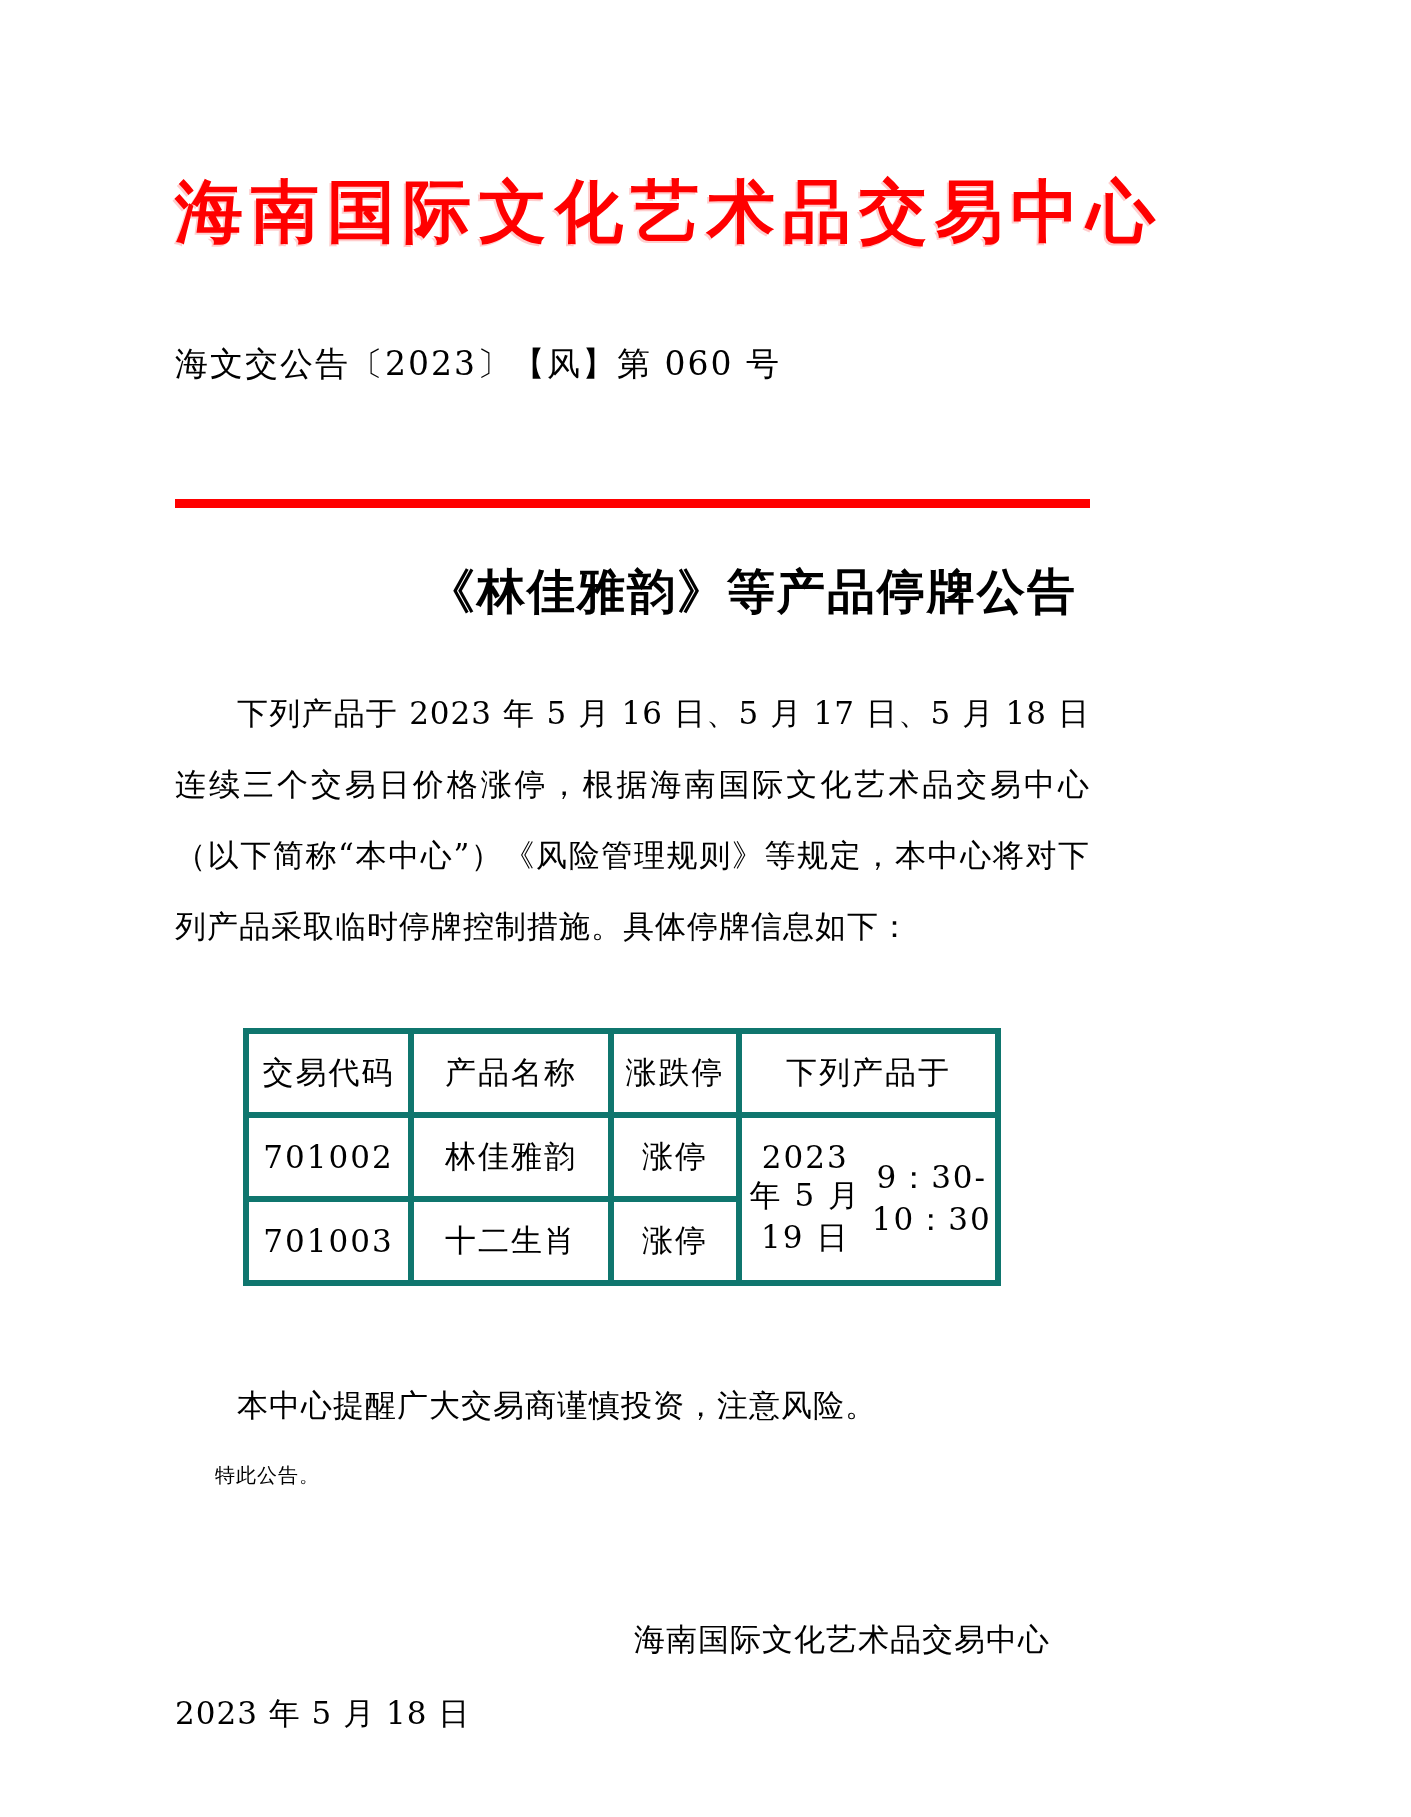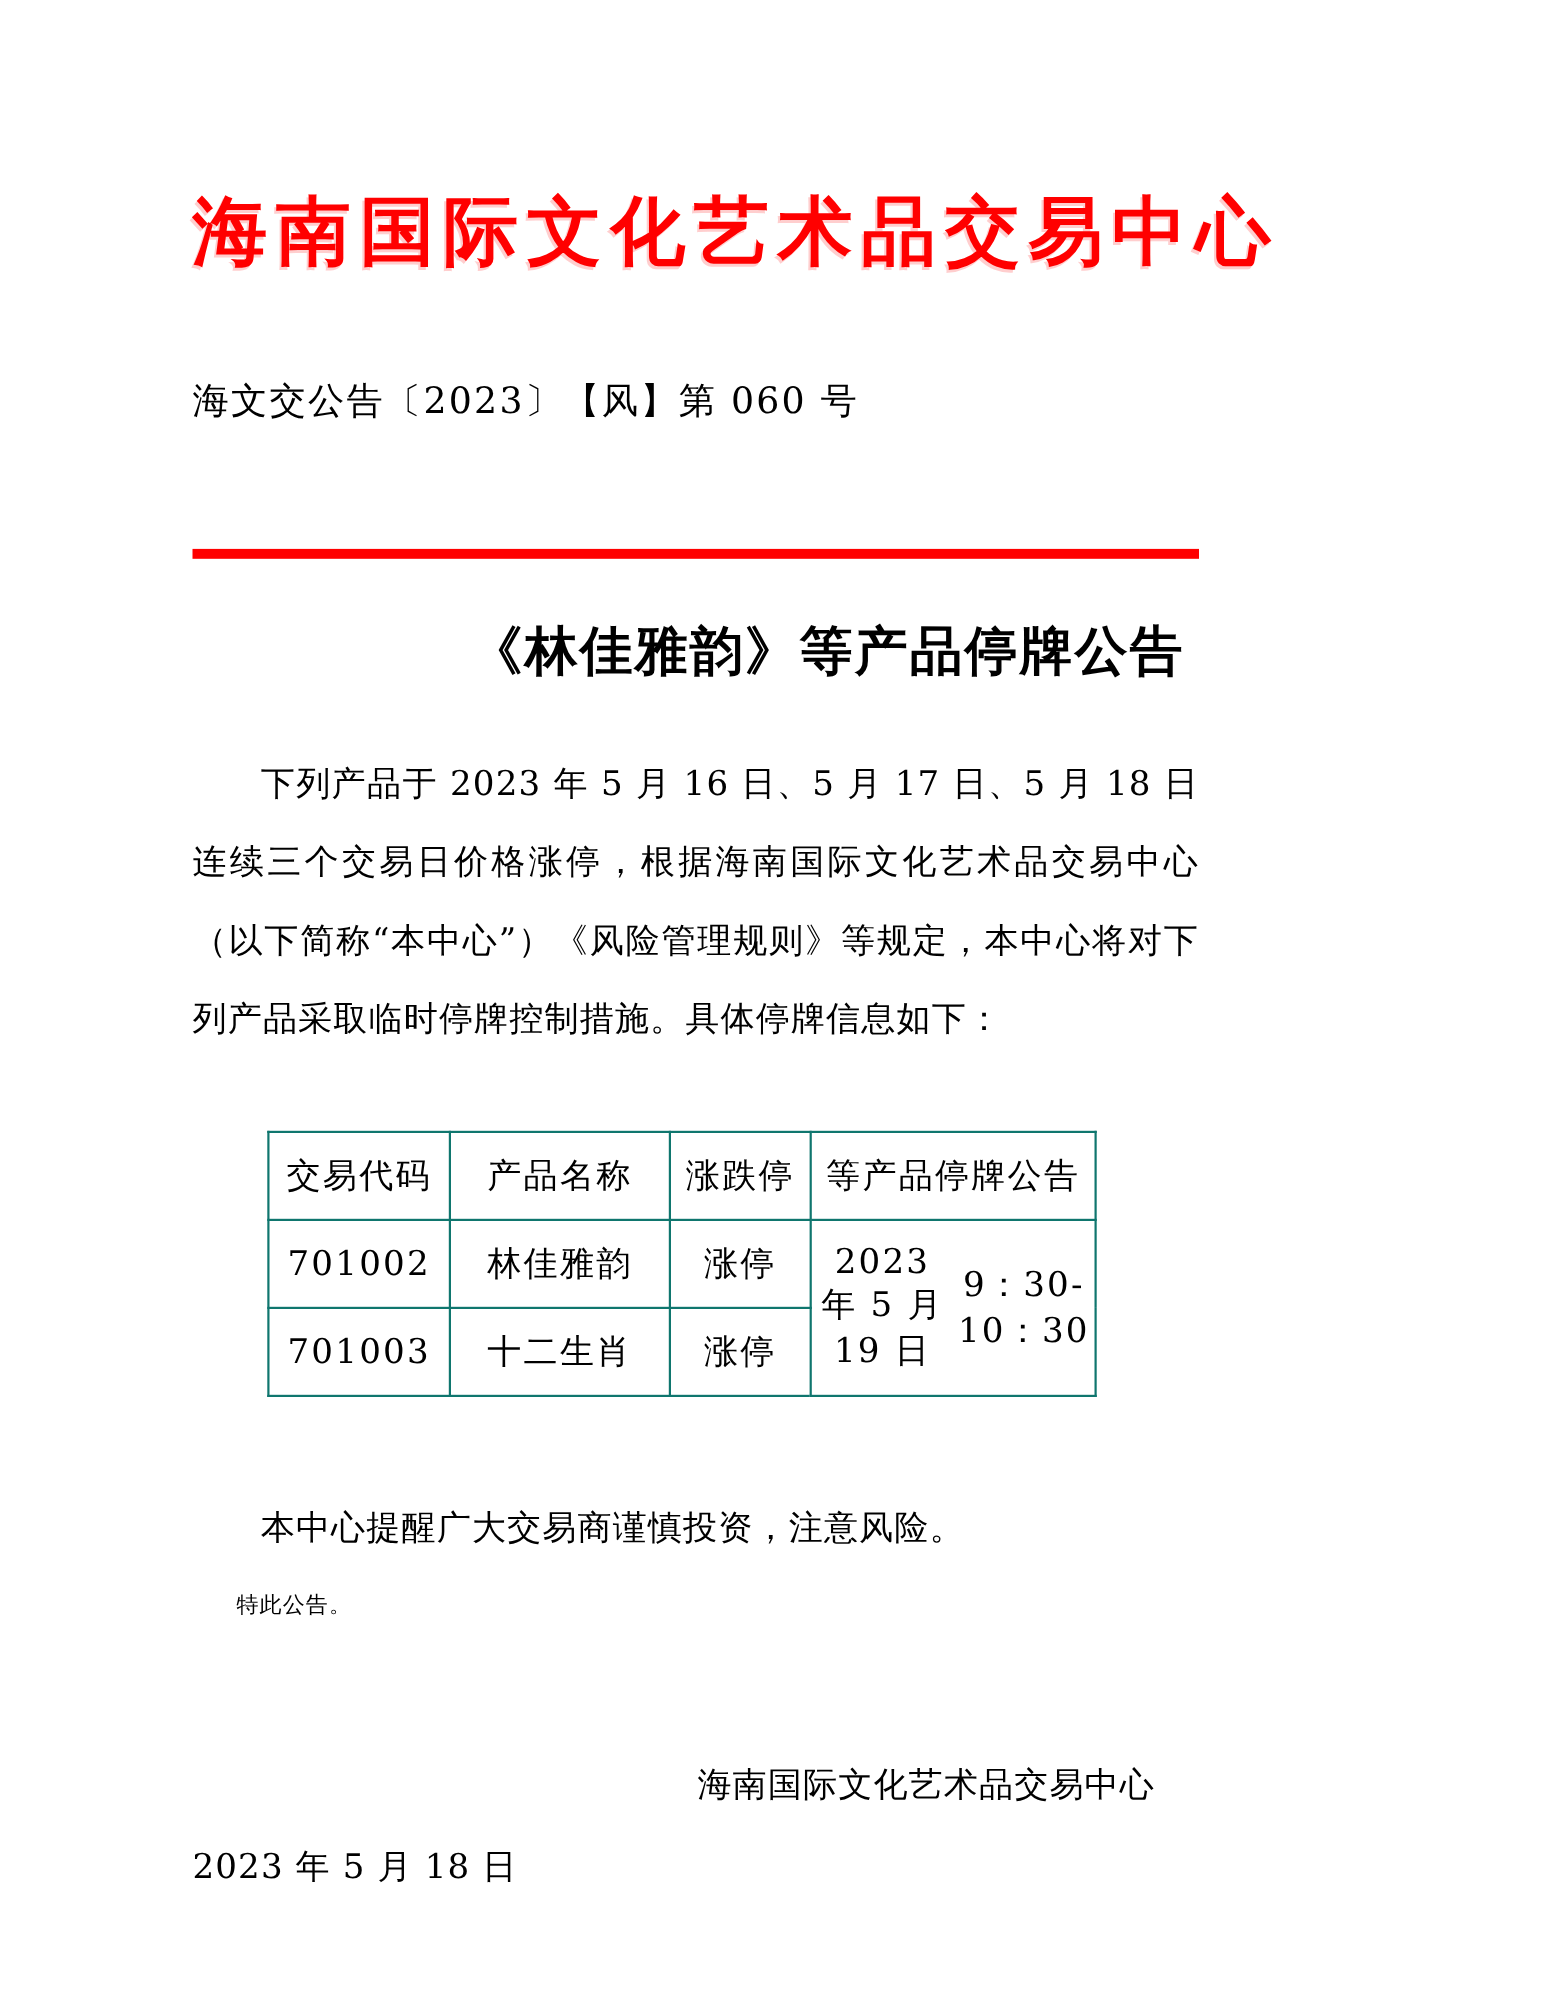--- a/index.html
+++ b/index.html
@@ -66,21 +66,21 @@
     letter-spacing: 1px;
   }
   .stop-table {
     margin-top: 66px;
     margin-left: 68px;
     border-collapse: collapse;
     font-size: 31px;
   }
   .stop-table th,
   .stop-table td {
-    border: 2px solid #0f766e;
+    border: 6px solid #0f766e;
     height: 78px;
     text-align: center;
     vertical-align: middle;
     font-weight: normal;
     padding: 0;
     letter-spacing: 2px;
   }
   .col-code  { width: 165px; }
   .col-name  { width: 200px; }
   .col-limit { width: 128px; }
@@ -151,21 +151,21 @@
       <col class="col-code">
       <col class="col-name">
       <col class="col-limit">
       <col class="col-time">
     </colgroup>
     <thead>
       <tr>
         <th>交易代码</th>
         <th>产品名称</th>
         <th>涨跌停</th>
-        <th>等产品停牌公告</th>
+        <th>下列产品于</th>
       </tr>
     </thead>
     <tbody>
       <tr>
         <td>701002</td>
         <td>林佳雅韵</td>
         <td>涨停</td>
         <td rowspan="2">
           <div class="time-cell-inner">
             <span>2023 年 5 月 19 日</span>

